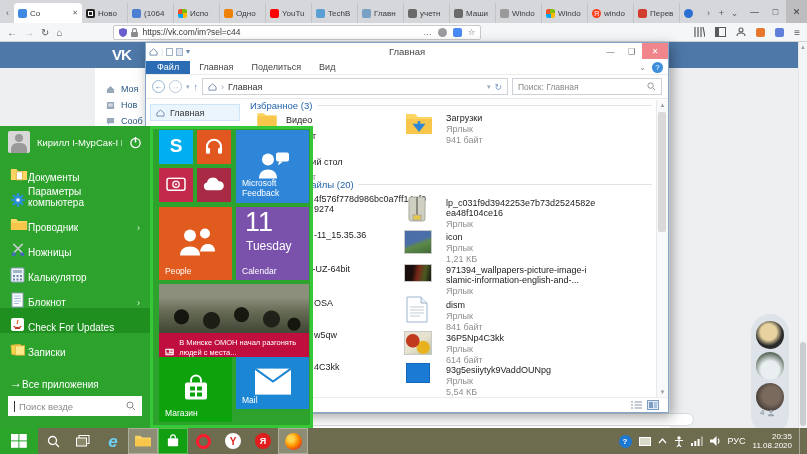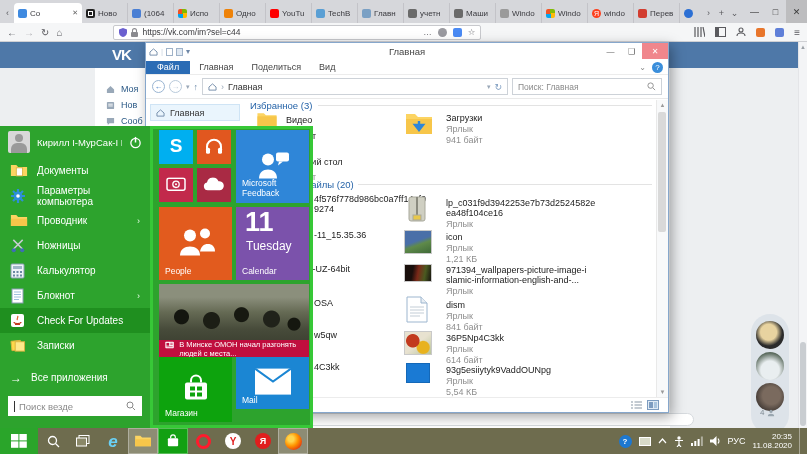--- a/index.html
+++ b/index.html
@@ -81,38 +81,38 @@
 .estatus{position:absolute;bottom:0;left:0;right:0;height:15px;border-top:1px solid #ececec;display:flex;justify-content:flex-end;gap:5px;align-items:center;padding:0 9px}
 
 
 .menu{position:absolute;left:0;top:126px;width:313px;height:302px;z-index:5;color:#fff}
 .mleft{position:absolute;left:0;top:0;width:150px;height:100%}
 .mhead{display:flex;align-items:center;gap:7px;padding:6px 8px;height:32px}
 .mavatar{width:22px;height:22px;background:#d8d8d8;border-radius:2px;position:relative;overflow:hidden;flex:none}
 .mavatar::before{content:"";position:absolute;left:7px;top:3px;width:8px;height:8px;border-radius:50%;background:#9a9a9a}
 .mavatar::after{content:"";position:absolute;left:3px;top:12px;width:16px;height:10px;border-radius:6px 6px 0 0;background:#9a9a9a}
 .muser{font-size:9.5px;flex:1;overflow:hidden;white-space:nowrap}
-.mitem{display:flex;align-items:center;gap:9px;height:25px;padding:0 10px;font-size:10px}
+.mitem{display:flex;align-items:flex-end;height:25px;padding:0 10px;font-size:10px}
 .mitem .arrow{margin-left:auto;font-size:9px;color:#e8ffe8}
 .micon{width:18px;height:16px;flex:none}
 .msearch{margin:6px 8px 0;background:#fff;height:20px;display:flex;align-items:center;padding:0 6px;color:#8a8a8a;font-size:9.5px;gap:4px}
 .caret{width:1px;height:11px;background:#333}
 .mtiles{position:absolute;left:150px;top:0;width:163px;height:100%}
 .tile{position:absolute;overflow:hidden}
 .tile .tlbl{position:absolute;left:6px;bottom:4px;font-size:8.5px;color:#fff}
 .sm{width:34px;height:34px}.md{width:73px;height:73px}
 .cicon{position:absolute;left:50%;top:50%;transform:translate(-50%,-55%)}
 .newsphoto{position:absolute;inset:0;background:
   radial-gradient(circle at 15% 45%,#14160f 0 7px,transparent 8px),
   radial-gradient(circle at 35% 50%,#1c1e15 0 8px,transparent 9px),
   radial-gradient(circle at 55% 42%,#171911 0 7px,transparent 8px),
   radial-gradient(circle at 75% 48%,#20221a 0 8px,transparent 9px),
   radial-gradient(circle at 90% 55%,#15170f 0 6px,transparent 7px),
   linear-gradient(180deg,#8b8f7c 0 18%,#666b55 38%,#474b3a 62%,#33362a 100%)}
-.newscap{position:absolute;left:0;right:0;bottom:0;height:17px;display:flex;gap:5px;align-items:flex-start;padding:0 6px}
+.newscap{position:absolute;left:0;right:0;bottom:0;height:24px;display:flex;gap:5px;align-items:flex-end;padding:0 6px}
 .newstxt{font-size:7.5px;line-height:1.25;color:#fff}
 
 
 .tb{position:absolute;left:0;bottom:0;width:807px;height:26px;display:flex;align-items:stretch;z-index:10}
 .tbb{width:30px;display:flex;align-items:center;justify-content:center;flex:none}
 .tbb.active{background:rgba(255,255,255,.22);box-shadow:inset 0 0 0 1px rgba(255,255,255,.3)}
 .tray{margin-left:auto;display:flex;align-items:center;gap:7px;padding-right:3px;color:#fff;font-size:9px}
 .clock{text-align:right;font-size:8px;line-height:9.5px}
 .helpdot{width:13px;height:13px;border-radius:50%;background:#1d78d1;color:#fff;font-size:8px;font-weight:bold;display:flex;align-items:center;justify-content:center}
 .showdesk{width:5px;border-left:1px solid rgba(255,255,255,.4);height:100%}
@@ -568,21 +568,21 @@
       <div class="tile md" style="left: 6px; top: 78px; background-color: rgb(226, 91, 30);">
         <svg class="cicon" width="40" height="30" viewBox="0 0 40 30">
             <circle cx="14" cy="8" r="6" fill="#fff"></circle>
             <path d="M4 28c0-6 4.5-9 10-9s10 3 10 9z" fill="#fff"></path>
             <circle cx="29" cy="6" r="5" fill="#fff"></circle>
             <path d="M24 24c1-5 3.5-7.5 8-7.5 4 0 7 2.5 7 7.5z" fill="#fff"></path>
           </svg>
         <span class="tlbl">People</span>
       </div>
       <div class="tile md" style="left: 83px; top: 78px; background-color: rgb(123, 82, 171);">
-        <span style="position:absolute;left:9px;top:0;font-size:27px;font-weight:700;color:#fff">11</span>
+        <span style="position:absolute;left:9px;top:0;font-size:27px;font-weight:400;color:#fff">11</span>
         <span style="position:absolute;left:10px;top:32px;font-size:12px;color:#fff">Tuesday</span>
         <span class="tlbl">Calendar</span>
       </div>
       <div class="tile" style="left:6px;top:155px;width:150px;height:73px">
         <div class="newsphoto"></div>
         <div class="newscap" style="background-color: rgb(192, 14, 62);">
           <svg width="13" height="10" viewBox="0 0 13 10">
               <rect x="0.5" y="0.5" width="12" height="9" rx="1" fill="#fff"></rect>
               <rect x="2" y="2" width="4" height="4" fill="#c00e3e"></rect>
               <path d="M7.5 2.5H11M7.5 4.5H11M2 7.5h9" stroke="#c00e3e"></path>

